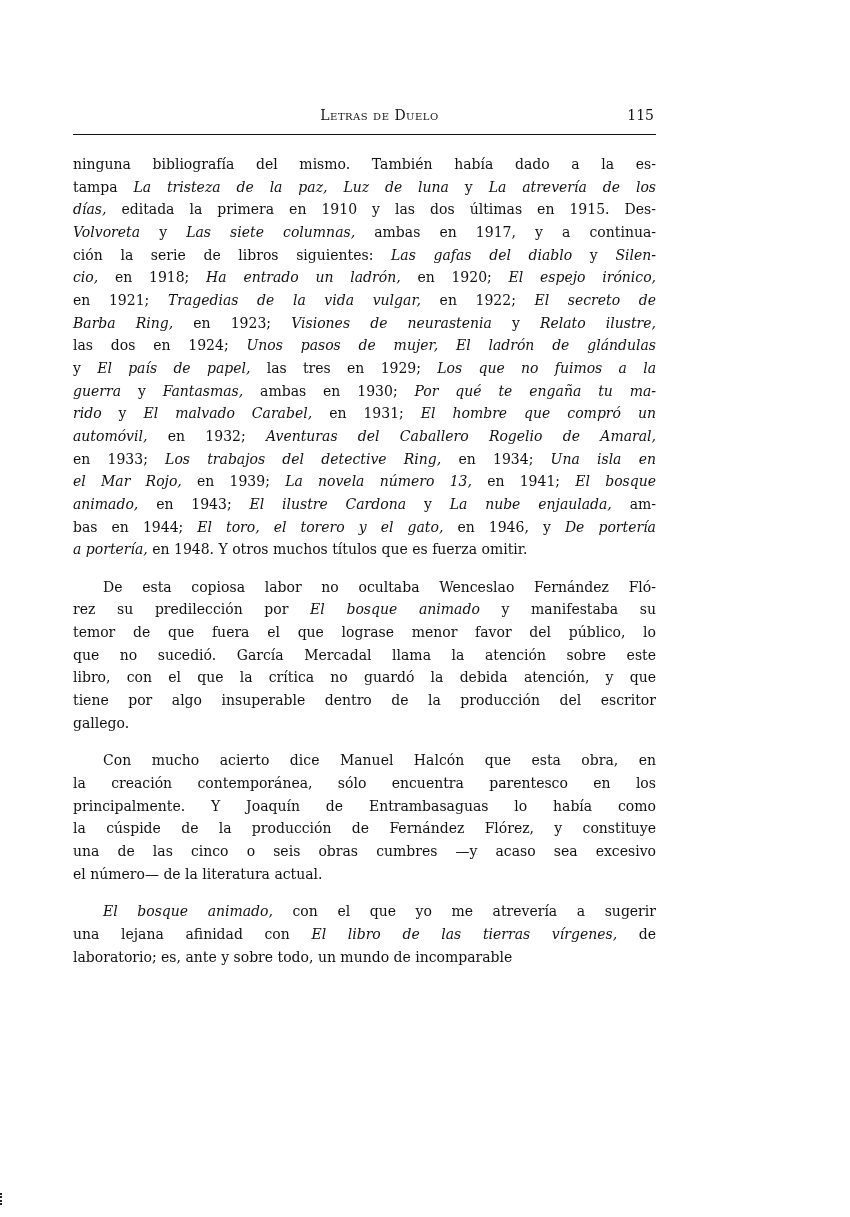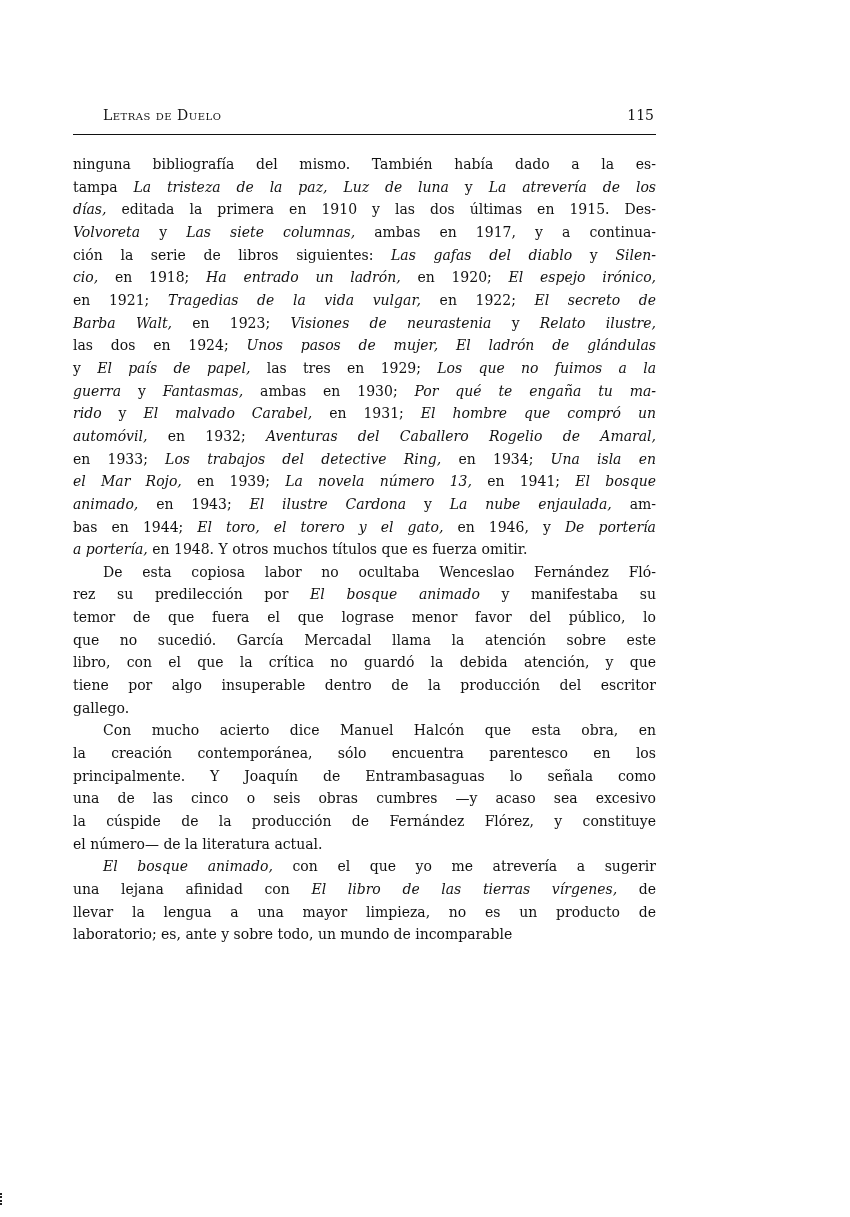--- a/index.html
+++ b/index.html
@@ -1,25 +1,25 @@
 <!DOCTYPE html>
 <html><head>
 <meta charset="utf-8">
 <style>
   html, body { margin: 0; padding: 0; background: #ffffff; }
   body { width: 850px; height: 1217px; position: relative; overflow: hidden;
          font-family: "DejaVu Serif", "Liberation Serif", serif; color: #111; }
   .page { position: absolute; left: 73px; top: 0; width: 583px; }
   .running-head { position: absolute; top: 107px; left: 0; width: 583px; height: 20px; font-size: 14px; }
-  .running-title { position: absolute; left: 0; right: 0; text-align: left; font-variant: small-caps; letter-spacing: 0.5px; left: 30px; }
+  .running-title { position: absolute; left: 0; right: 0; text-align: center; font-variant: small-caps; letter-spacing: 0.5px; left: 30px; }
   .page-number { position: absolute; right: 2px; top: 0; }
   .rule { position: absolute; top: 134px; left: 0; width: 583px; height: 0; border-top: 1.5px solid #111; }
   .body { position: absolute; top: 153px; left: 0; width: 583px; font-size: 14px; line-height: 22.65px; }
   .para { margin: 0; text-align: justify; text-align-last: left; }
-  .para + .para { }
+  .para + .para { margin-top: 15px; }
   .line { display: block; text-align: justify; text-align-last: justify; white-space: nowrap; }
   .line.last { text-align-last: left; }
   i { font-style: italic; }
   .mark { position: absolute; left: 0; top: 1193px; width: 2px; height: 12px; border-left: 2px dotted #222; }
 </style>
 </head>
 <body>
 
 <div class="page">
   <div class="running-head">
@@ -29,21 +29,21 @@
   <div class="rule"></div>
   <div class="body" id="body">
       <div class="para">
         <span class="line"><span>ninguna bibliografía del mismo. También había dado a la es-</span></span>
         <span class="line"><span>tampa </span><i>La tristeza de la paz, Luz de luna</i><span> y </span><i>La atrevería de los</i></span>
         <span class="line"><i>días,</i><span> editada la primera en 1910 y las dos últimas en 1915. Des-</span></span>
         <span class="line"><i>Volvoreta</i><span> y </span><i>Las siete columnas,</i><span> ambas en 1917, y a continua-</span></span>
         <span class="line"><span>ción la serie de libros siguientes: </span><i>Las gafas del diablo</i><span> y </span><i>Silen-</i></span>
         <span class="line"><i>cio,</i><span> en 1918; </span><i>Ha entrado un ladrón,</i><span> en 1920; </span><i>El espejo irónico,</i></span>
         <span class="line"><span>en 1921; </span><i>Tragedias de la vida vulgar,</i><span> en 1922; </span><i>El secreto de</i></span>
-        <span class="line"><i>Barba Walt,</i><span> en 1923; </span><i>Visiones de neurastenia</i><span> y </span><i>Relato ilustre,</i></span>
+        <span class="line"><i>Barba Ring,</i><span> en 1923; </span><i>Visiones de neurastenia</i><span> y </span><i>Relato ilustre,</i></span>
         <span class="line"><span>las dos en 1924; </span><i>Unos pasos de mujer, El ladrón de glándulas</i></span>
         <span class="line"><span>y </span><i>El país de papel,</i><span> las tres en 1929; </span><i>Los que no fuimos a la</i></span>
         <span class="line"><i>guerra</i><span> y </span><i>Fantasmas,</i><span> ambas en 1930; </span><i>Por qué te engaña tu ma-</i></span>
         <span class="line"><i>rido</i><span> y </span><i>El malvado Carabel,</i><span> en 1931; </span><i>El hombre que compró un</i></span>
         <span class="line"><i>automóvil,</i><span> en 1932; </span><i>Aventuras del Caballero Rogelio de Amaral,</i></span>
         <span class="line"><span>en 1933; </span><i>Los trabajos del detective Ring,</i><span> en 1934; </span><i>Una isla en</i></span>
         <span class="line"><i>el Mar Rojo,</i><span> en 1939; </span><i>La novela número 13,</i><span> en 1941; </span><i>El bosque</i></span>
         <span class="line"><i>animado,</i><span> en 1943; </span><i>El ilustre Cardona</i><span> y </span><i>La nube enjaulada,</i><span> am-</span></span>
         <span class="line"><span>bas en 1944; </span><i>El toro, el torero y el gato,</i><span> en 1946, y </span><i>De portería</i></span>
         <span class="line last"><i>a portería,</i><span> en 1948. Y otros muchos títulos que es fuerza omitir.</span></span>
@@ -53,26 +53,25 @@
         <span class="line"><span>rez su predilección por </span><i>El bosque animado</i><span> y manifestaba su</span></span>
         <span class="line"><span>temor de que fuera el que lograse menor favor del público, lo</span></span>
         <span class="line"><span>que no sucedió. García Mercadal llama la atención sobre este</span></span>
         <span class="line"><span>libro, con el que la crítica no guardó la debida atención, y que</span></span>
         <span class="line"><span>tiene por algo insuperable dentro de la producción del escritor</span></span>
         <span class="line last"><span>gallego.</span></span>
       </div>
       <div class="para">
         <span class="line" style="text-indent: 30px;"><span>Con mucho acierto dice Manuel Halcón que esta obra, en</span></span>
         <span class="line"><span>la creación contemporánea, sólo encuentra parentesco en los</span></span>
-        <span class="line"><span>principalmente. Y Joaquín de Entrambasaguas lo señala como</span></span>
+        <span class="line"><span>principalmente. Y Joaquín de Entrambasaguas lo había como</span></span>
+        <span class="line"><span>la cúspide de la producción de Fernández Flórez, y constituye</span></span>
         <span class="line"><span>una de las cinco o seis obras cumbres —y acaso sea excesivo</span></span>
-        <span class="line"><span>la cúspide de la producción de Fernández Flórez, y constituye</span></span>
         <span class="line last"><span>el número— de la literatura actual.</span></span>
       </div>
       <div class="para">
         <span class="line" style="text-indent: 30px;"><i>El bosque animado,</i><span> con el que yo me atrevería a sugerir</span></span>
         <span class="line"><span>una lejana afinidad con </span><i>El libro de las tierras vírgenes,</i><span> de</span></span>
-        <span class="line"><span>llevar la lengua a una mayor limpieza, no es un producto de</span></span>
         <span class="line last"><span>laboratorio; es, ante y sobre todo, un mundo de incomparable</span></span>
       </div>
     </div>
 </div>
 <div class="mark"></div>
 
 </body></html>

